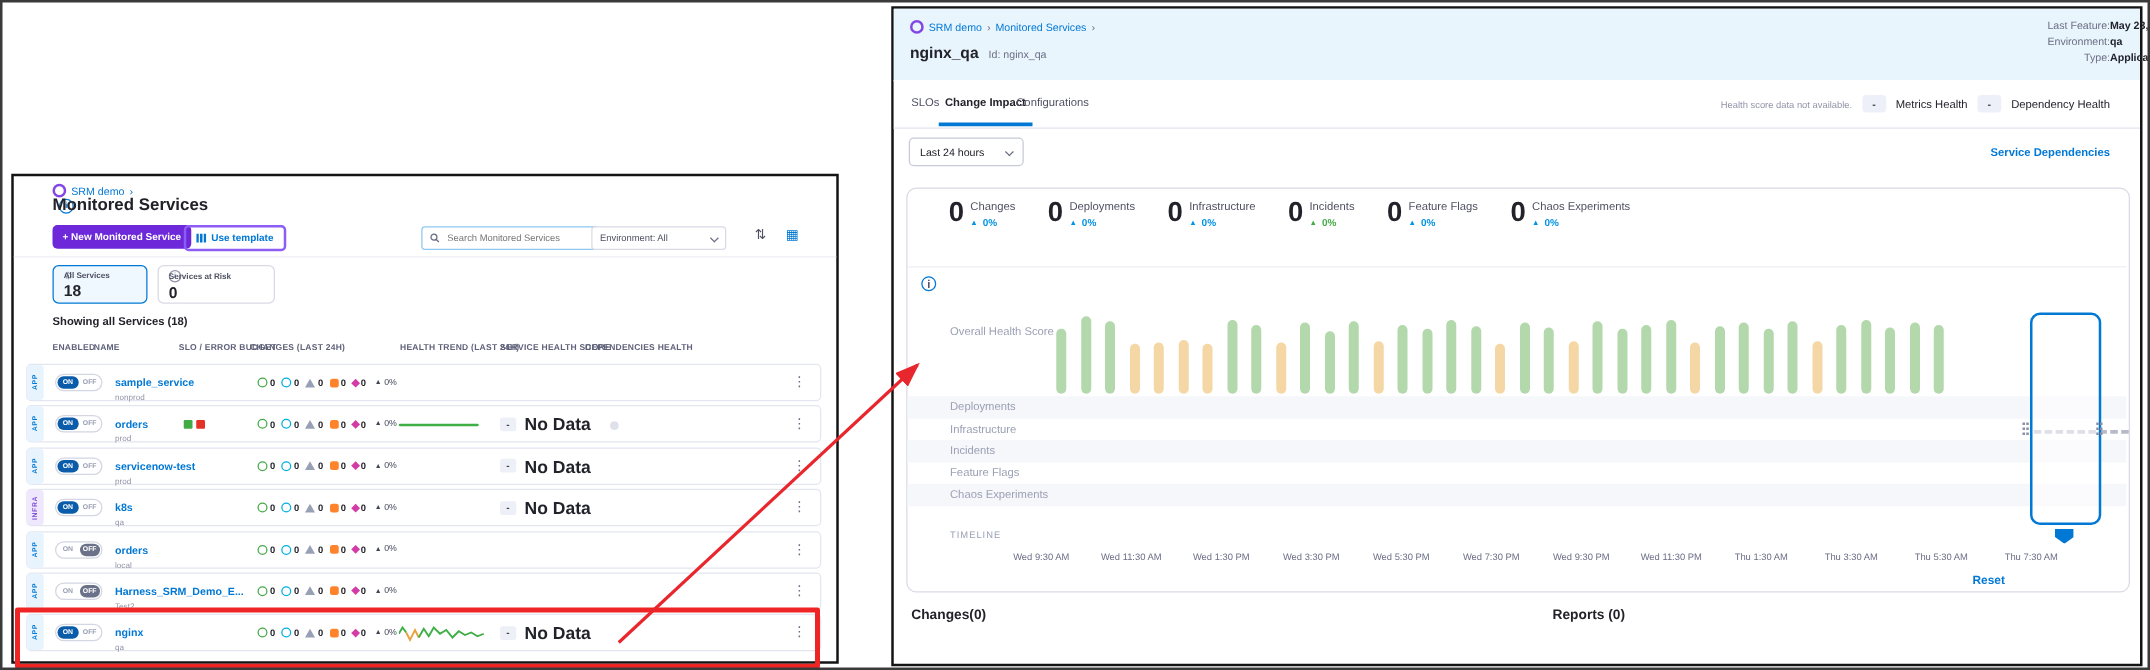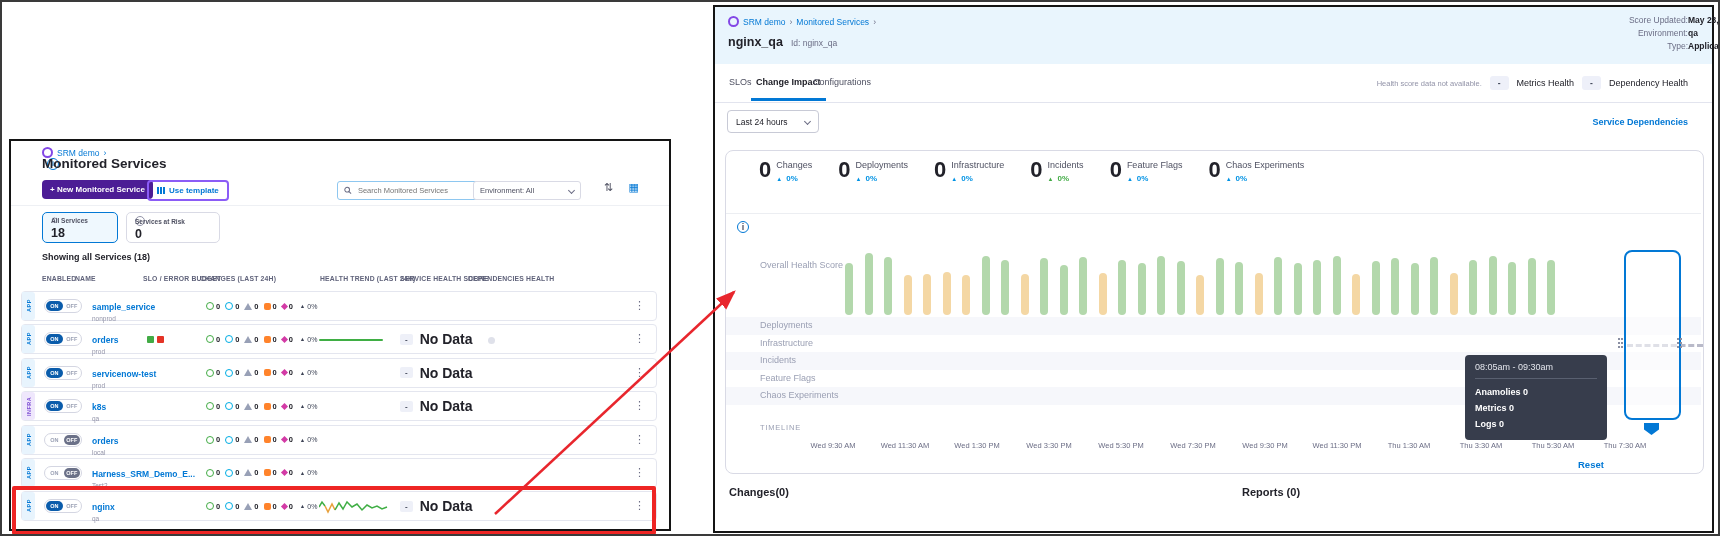--- a/index.html
+++ b/index.html
@@ -10,21 +10,21 @@
   
   .lpanel{position:absolute;left:9px;top:139px;width:658px;height:388px;border:2px solid #141414;background:#fff}
   .lpanel *{position:absolute}
   .l-crumb{left:31px;top:6px;font-size:8.5px;color:#0278d5;display:flex;gap:4px;align-items:center;position:absolute;white-space:nowrap}
   .ring{width:7px;height:7px;border:2px solid #8347e6;border-radius:50%;display:inline-block;position:static}
   .l-crumb span{position:static}
   .l-title{left:31px;top:15px;font-size:13.5px;font-weight:bold;white-space:nowrap}
   .ico-i{width:10px;height:10px;border:1px solid #0278d5;border-radius:50%;color:#0278d5;font-size:7px;line-height:10px;text-align:center;display:inline-block;font-weight:bold}
   .l-title .ico-i{position:static;margin-left:5px;vertical-align:2px}
   .l-toolbar-sep{left:0;right:0;top:64px;border-top:1px solid #eef0f4}
-  .btn-new{left:31px;top:39px;height:19px;line-height:19px;background:#4c1d95;color:#fff;font-size:8px;font-weight:bold;border-radius:4px;padding:0 8px;white-space:nowrap}
+  .btn-new{left:31px;top:39px;height:19px;line-height:19px;background:#6d28d9;color:#fff;font-size:8px;font-weight:bold;border-radius:4px;padding:0 8px;white-space:nowrap}
   .btn-tpl{left:136px;top:39px;height:17px;line-height:17px;border:2px solid #8b5cf6;color:#0278d5;font-size:8px;font-weight:bold;border-radius:4px;padding:0 8px;white-space:nowrap;display:flex;gap:4px;align-items:center}
   .btn-tpl svg{position:static}
   .searchbox{right:190px;top:40px;width:128px;height:17px;border:1px solid #8ec7f0;border-radius:3px;background:#fff;display:flex;align-items:center;gap:4px;padding:0 6px}
   .searchbox svg{position:static}
   .searchbox input{position:static;border:none;outline:none;width:100%;font-size:7.5px;color:#4f5162;font-family:inherit}
   .envdd{right:88px;top:40px;width:94px;height:17px;border:1px solid #d9dae5;border-radius:3px;background:#fff;display:flex;align-items:center;justify-content:space-between;padding:0 6px;font-size:7.5px;color:#4f5162}
   .envdd span{position:static}
   .chev{width:4px;height:4px;border-right:1.2px solid #6b6d85;border-bottom:1.2px solid #6b6d85;transform:rotate(45deg);display:inline-block;position:static}
   .tb-ic1{right:56px;top:40px;font-size:11px;color:#4f5162}
   .tb-ic2{right:30px;top:40px;font-size:11px;color:#0278d5}
@@ -499,21 +499,21 @@
       <span>SRM demo</span>
       <span class="sep">›</span>
       <span>Monitored Services</span>
       <span class="sep" able="false">›</span>
     </div>
     <div class="r-titlerow">
       <b>nginx_qa</b>
       <span>Id: nginx_qa</span>
     </div>
     <div class="r-meta">
-      <div style="position:static"><span style="position:static">Score Updated: </span><b>May 23, 2023 2:08 PM</b></div>
+      <div style="position:static"><span style="position:static">Last Feature: </span><b>May 23, 2023 2:08 PM</b></div>
       <div style="position:static"><span style="position:static">Environment: </span><b>qa</b></div>
       <div style="position:static"><span style="position:static">Type: </span><b>Application</b></div>
     </div>
   </div>
 
   <div class="r-tabs">
     <span class="tab tab1">SLOs</span>
     <span class="tab tab2 active">Change Impact</span>
     <span class="tab tab3">Configurations</span>
     <div class="hcluster">
@@ -642,26 +642,20 @@
       <div class="bar g" style="height: 57px;"></div>
       <div class="bar g" style="height: 55px;"></div>
     </div>
 
   <div class="dashline"></div>
   <div class="selwin"></div>
   <div class="grip gl"></div>
   <div class="grip gr"></div>
   <div class="pent"></div>
 
-  <div class="ttip">
-    <span class="tt-h">08:05am - 09:30am</span>
-    <span class="tt-l">Anamolies 0</span>
-    <span class="tt-l">Metrics 0</span>
-    <span class="tt-l">Logs 0</span>
-  </div>
 
   <div class="reset">Reset</div>
   <div class="b-changes">Changes(0)</div>
   <div class="b-reports">Reports (0)</div>
 <div class="band stripe" style="top: 310px;">
       <span class="bandlbl">Deployments</span>
     </div>
     <div class="band" style="top: 327.5px;">
       <span class="bandlbl">Infrastructure</span>
     </div>

